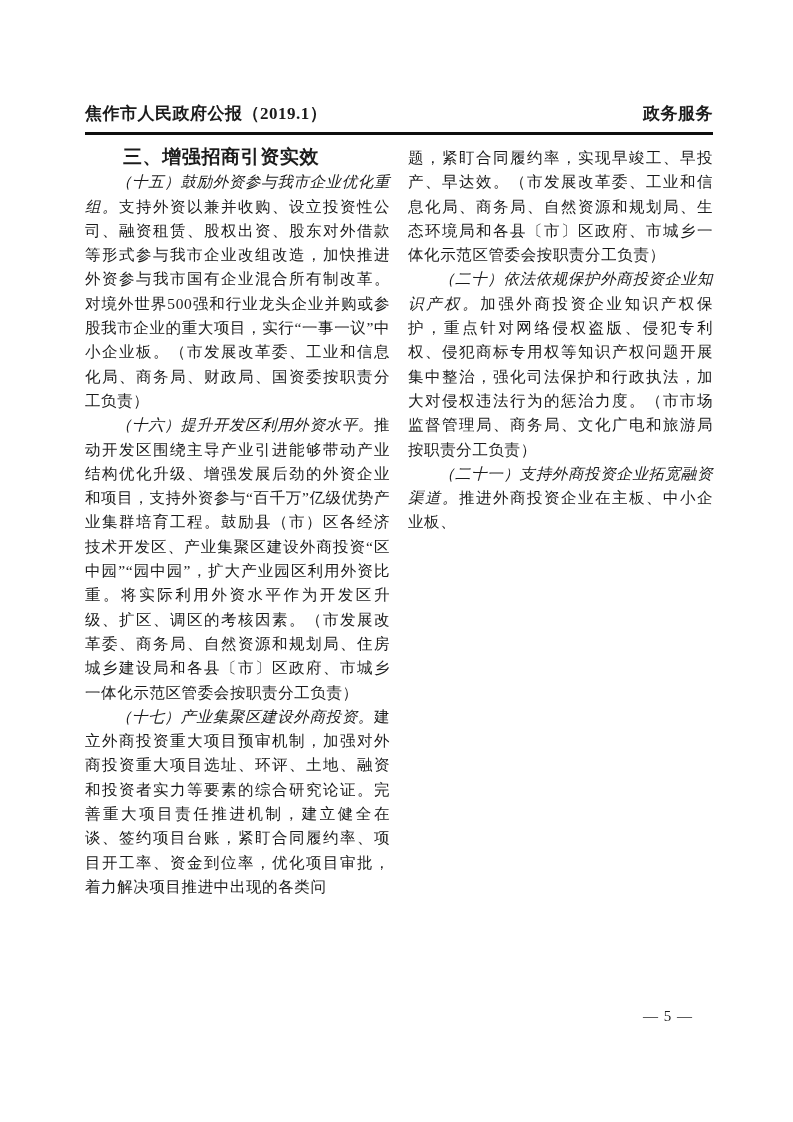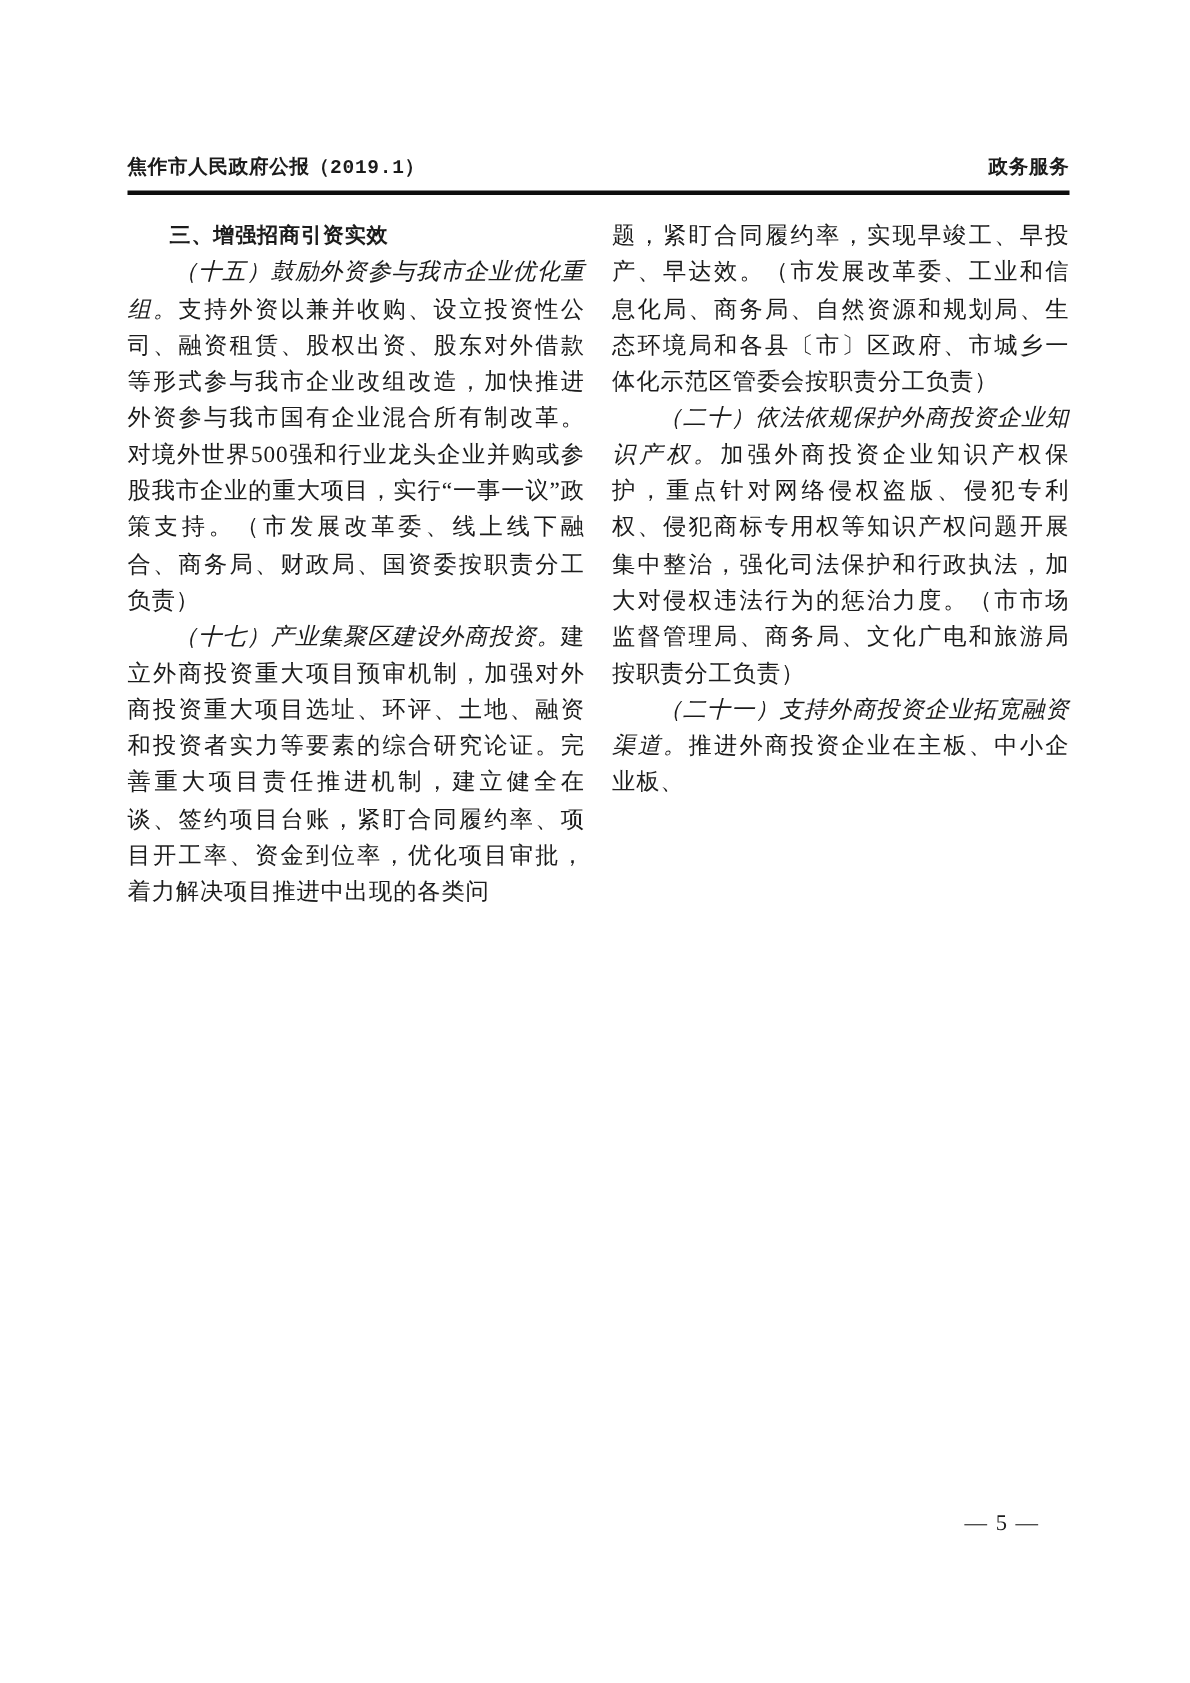--- a/index.html
+++ b/index.html
@@ -16,23 +16,23 @@
     color: #1b1b1b;
   }
   .running-header {
     position: absolute;
     left: 85px;
     right: 80px;
     top: 102px;
     display: flex;
     justify-content: space-between;
     align-items: flex-end;
-    font-family: Liberation Mono, monospace;
+    font-family: Liberation Serif, serif;
     font-weight: 700;
-    font-size: 13px;
+    font-size: 17px;
     letter-spacing: 0.5px;
     padding-bottom: 7px;
     border-bottom: 3px solid #0e0e0e;
   }
   .columns {
     position: absolute;
     left: 85px;
     right: 80px;
     top: 146px;
     display: flex;
@@ -45,21 +45,21 @@
     font-size: 15.5px;
     line-height: 24.3px;
     letter-spacing: 0.6px;
     text-align: justify;
     text-justify: inter-ideograph;
   }
   .heading {
     margin: 0;
     font-family: Liberation Mono, monospace;
     font-weight: 700;
-    font-size: 14px;
+    font-size: 19px;
     line-height: 24.3px;
     text-indent: 2em;
     letter-spacing: 0.6px;
   }
   .para {
     margin: 0;
     text-indent: 2em;
   }
   .para.cont {
     text-indent: 0;
@@ -84,21 +84,22 @@
 
   <div class="running-header">
     <span>焦作市人民政府公报（2019.1）</span>
     <span>政务服务</span>
   </div>
 
   <div class="columns">
 
     <div class="col">
       <h2 class="heading">三、增强招商引资实效</h2>
-      <p class="para"><span class="lead">（十五）鼓励外资参与我市企业优化重组。</span><span>支持外资以兼并收购、设立投资性公司、融资租赁、股权出资、股东对外借款等形式参与我市企业改组改造，加快推进外资参与我市国有企业混合所有制改革。对境外世界500强和行业龙头企业并购或参股我市企业的重大项目，实行“一事一议”政策支持。（市发展改革委、线上线下融合、商务局、财政局、国资委按职责分工负责）</span></p>
+      <p class="para"><span class="lead">（十五）鼓励外资参与我市企业优化重组。</span><span>支持外资以兼并收购、设立投资性公司、融资租赁、股权出资、股东对外借款等形式参与我市企业改组改造，加快推进外资参与我市国有企业混合所有制改革。对境外世界500强和行业龙头企业并购或参股我市企业的重大项目，实行“一事一议”中小企业板。（市发展改革委、工业和信息化局、商务局、财政局、国资委按职责分工负责）</span></p>
+      <p class="para"><span class="lead">（十六）提升开发区利用外资水平。</span><span>推动开发区围绕主导产业引进能够带动产业结构优化升级、增强发展后劲的外资企业和项目，支持外资参与“百千万”亿级优势产业集群培育工程。鼓励县（市）区各经济技术开发区、产业集聚区建设外商投资“区中园”“园中园”，扩大产业园区利用外资比重。将实际利用外资水平作为开发区升级、扩区、调区的考核因素。（市发展改革委、商务局、自然资源和规划局、住房城乡建设局和各县〔市〕区政府、市城乡一体化示范区管委会按职责分工负责）</span></p>
       <p class="para"><span class="lead">（十七）产业集聚区建设外商投资。</span><span>建立外商投资重大项目预审机制，加强对外商投资重大项目选址、环评、土地、融资和投资者实力等要素的综合研究论证。完善重大项目责任推进机制，建立健全在谈、签约项目台账，紧盯合同履约率、项目开工率、资金到位率，优化项目审批，着力解决项目推进中出现的各类问</span></p>
     </div>
 
     <div class="col">
       <p class="para cont">题，紧盯合同履约率，实现早竣工、早投产、早达效。（市发展改革委、工业和信息化局、商务局、自然资源和规划局、生态环境局和各县〔市〕区政府、市城乡一体化示范区管委会按职责分工负责）</p>
       <p class="para"><span class="lead">（二十）依法依规保护外商投资企业知识产权。</span><span>加强外商投资企业知识产权保护，重点针对网络侵权盗版、侵犯专利权、侵犯商标专用权等知识产权问题开展集中整治，强化司法保护和行政执法，加大对侵权违法行为的惩治力度。（市市场监督管理局、商务局、文化广电和旅游局按职责分工负责）</span></p>
       <p class="para"><span class="lead">（二十一）支持外商投资企业拓宽融资渠道。</span><span>推进外商投资企业在主板、中小企业板、</span></p>
     </div>
 
   </div>

